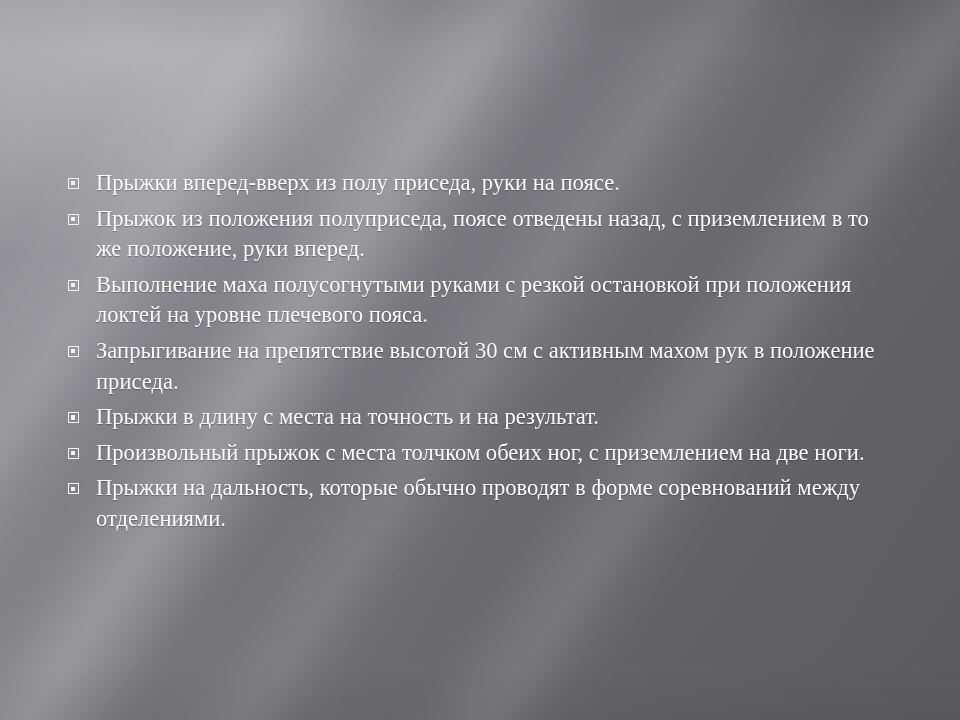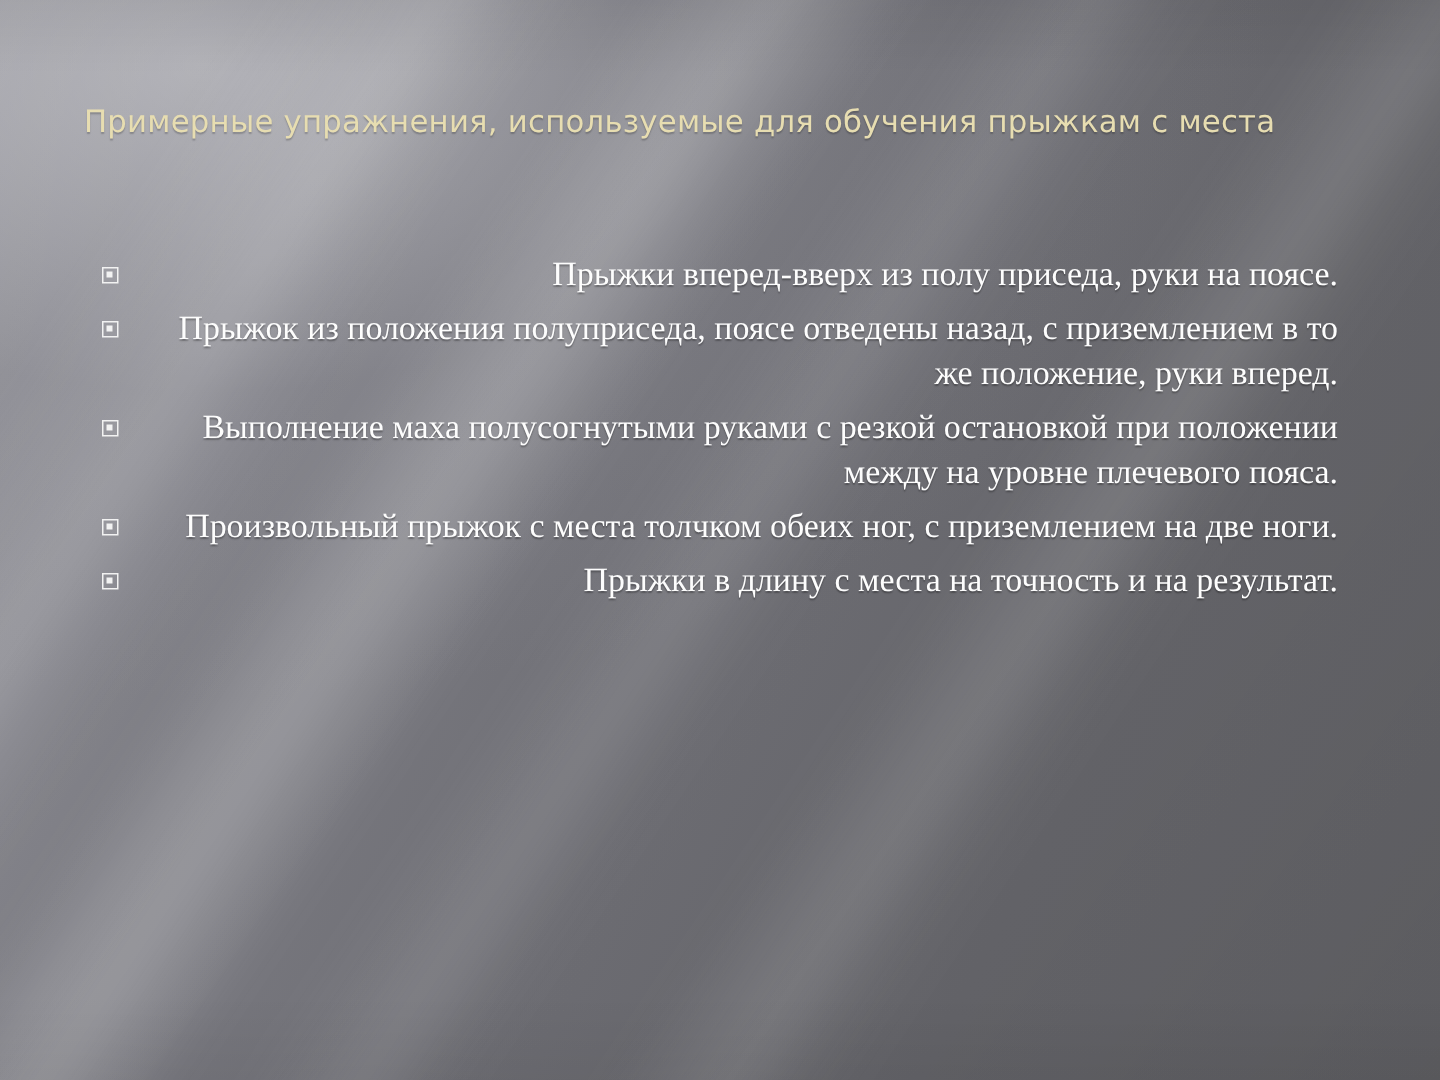--- a/index.html
+++ b/index.html
@@ -148,64 +148,70 @@
     position: absolute;
     left: 2.2px;
     top: 2.2px;
     width: 4.2px;
     height: 4.2px;
     background: #f2f2f2;
   }
 
   .bullet-text {
     display: block;
-    text-align: right;
   }
 </style>
 </head>
 <body>
 
 <div class="slide">
 
   <div class="bg-base"></div>
   <div class="bg-streaks"></div>
   <div class="bg-wash"></div>
   <div class="bg-vignette"></div>
 
   <div class="content">
 
-    <div class="slide-title">Примерные упражнения, используемые для обучения прыжкам с места</div>
 
     <ul class="bullet-list">
 
       <li class="bullet-item">
         <span class="bullet-marker"></span>
         <span class="bullet-text"> Прыжки вперед-вверх из полу приседа, руки на поясе.</span>
       </li>
 
 
       <li class="bullet-item">
         <span class="bullet-marker"></span>
         <span class="bullet-text"> Прыжок из положения полуприседа, поясе отведены назад, с приземлением в то же положение, руки вперед.</span>
       </li>
 
       <li class="bullet-item">
         <span class="bullet-marker"></span>
-        <span class="bullet-text">Выполнение маха полусогнутыми руками с резкой остановкой при положении между на уровне плечевого пояса.</span>
-      </li>
-
-
+        <span class="bullet-text">Выполнение маха полусогнутыми руками с резкой остановкой при положения локтей на уровне плечевого пояса.</span>
+      </li>
+
+
+      <li class="bullet-item">
+        <span class="bullet-marker"></span>
+        <span class="bullet-text">Запрыгивание на препятствие высотой 30 см с активным махом рук в положение приседа.</span>
+      </li>
+
+      <li class="bullet-item">
+        <span class="bullet-marker"></span>
+        <span class="bullet-text">Прыжки в длину с места на точность и на результат.</span>
+      </li>
 
       <li class="bullet-item">
         <span class="bullet-marker"></span>
         <span class="bullet-text">Произвольный прыжок с места толчком обеих ног, с приземлением на две ноги.</span>
       </li>
 
       <li class="bullet-item">
         <span class="bullet-marker"></span>
-        <span class="bullet-text">Прыжки в длину с места на точность и на результат.</span>
-      </li>
-
+        <span class="bullet-text"> Прыжки на дальность, которые обычно проводят в форме соревнований между отделениями.</span>
+      </li>
 
     </ul>
 
   </div>
 </div>
 
 </body></html>

